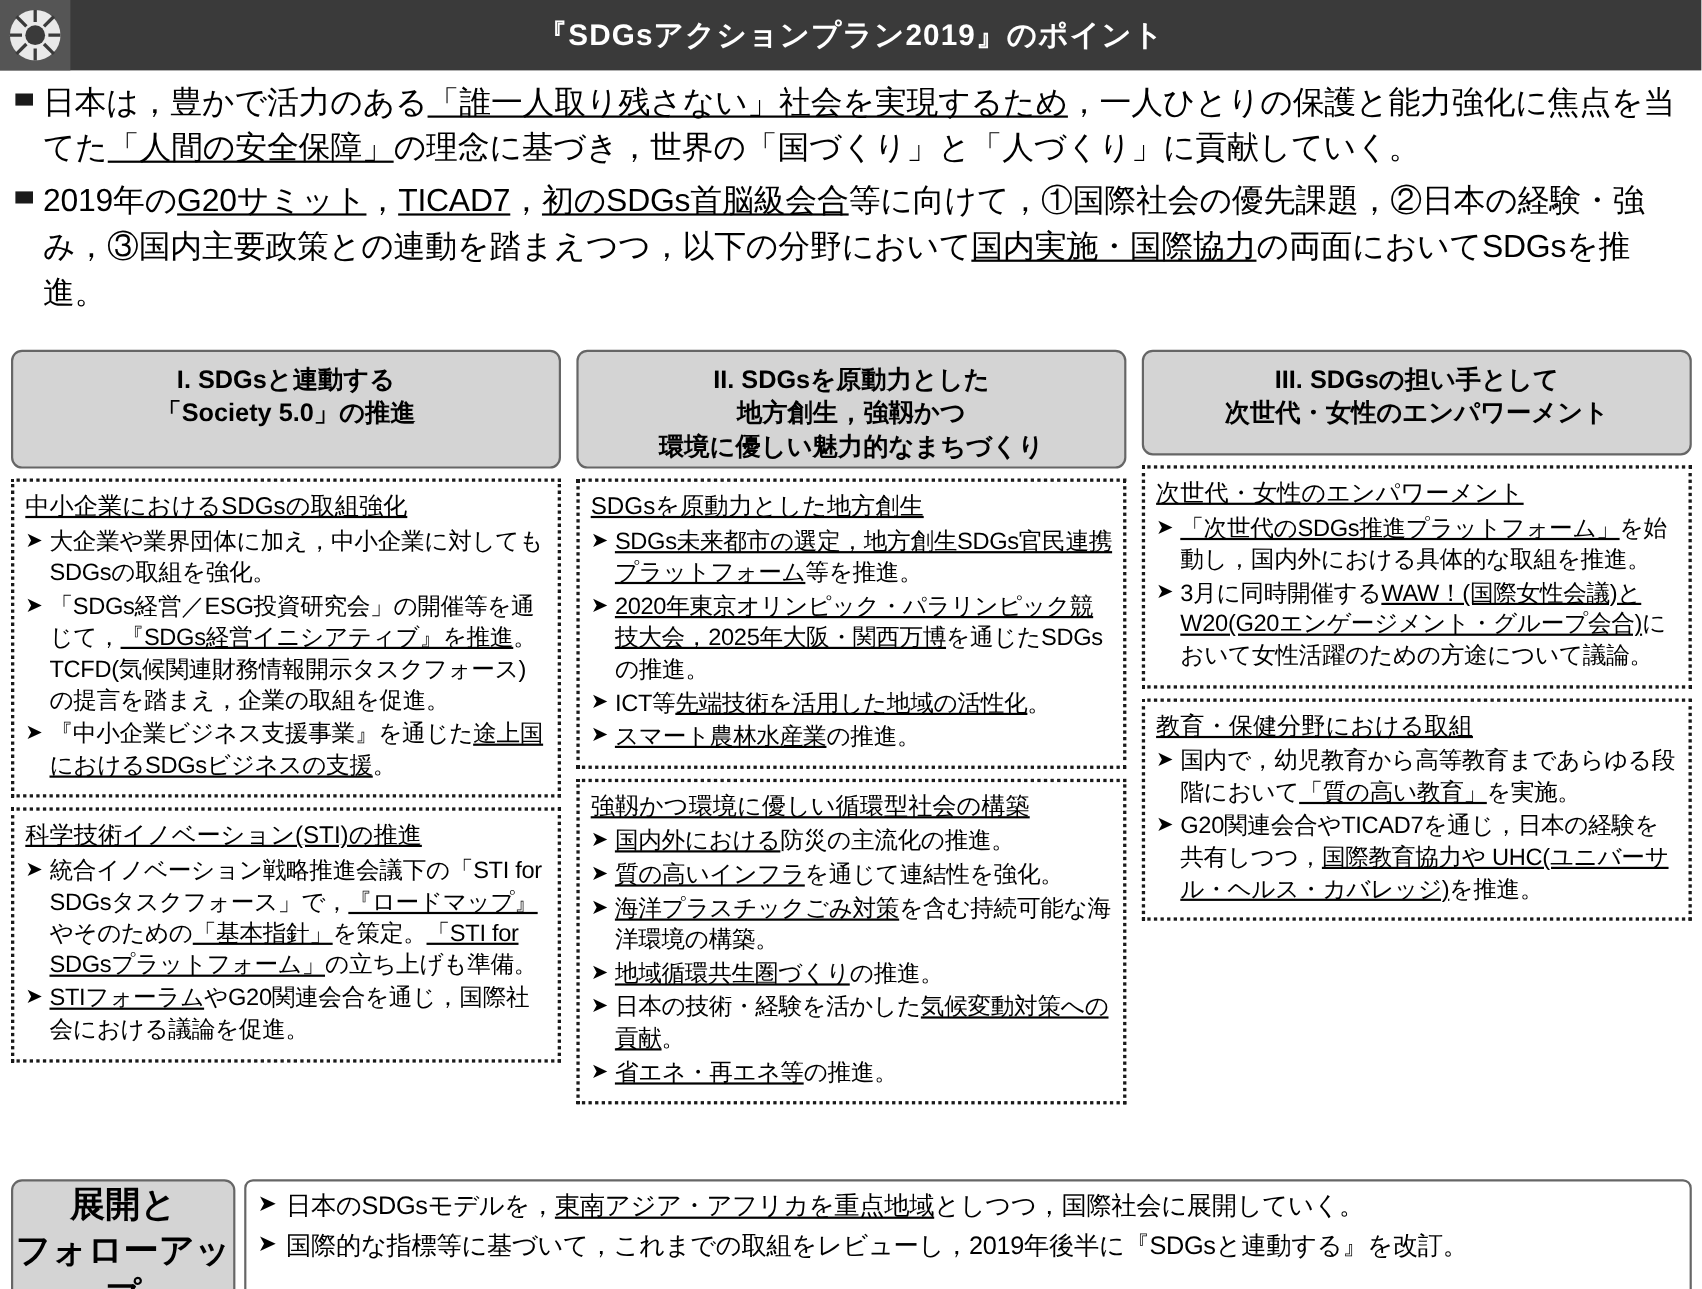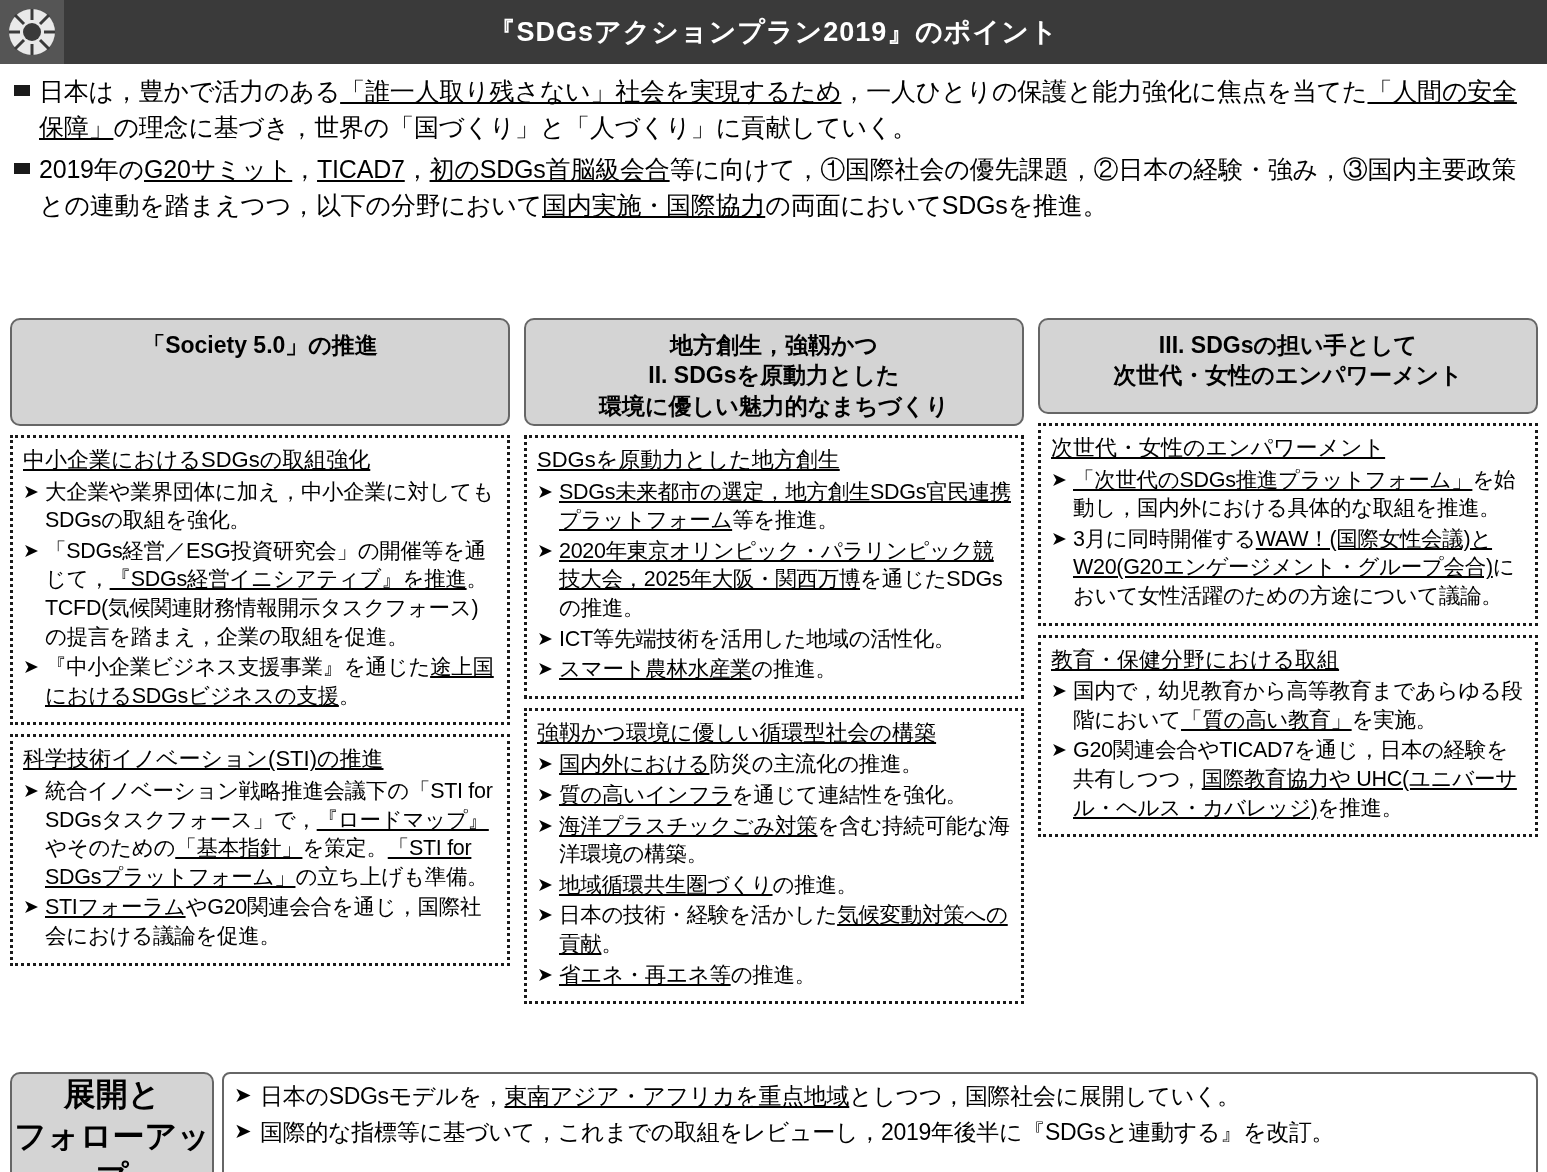--- a/index.html
+++ b/index.html
@@ -58,21 +58,21 @@
     margin-bottom: 7px;
   }
   .sq {
     flex: 0 0 16px;
     width: 11px; height: 11px;
     background: #1a1a1a;
     margin-top: 11px;
     margin-right: 9px;
   }
   .intro-text {
-    font-size: 25px;
+    font-size: 29px;
     line-height: 1.42;
     letter-spacing: -0.2px;
   }
 
   
   .pillars {
     position: absolute;
     left: 10px;
     top: 318px;
     width: 1528px;
@@ -197,20 +197,21 @@
       </div>
       <div class="intro-item">
         <div class="sq"></div>
         <div class="intro-text"><span>2019年の</span><span class="ul" style="text-decoration: underline;">G20サミット</span><span>，</span><span class="ul" style="text-decoration: underline;">TICAD7</span><span>，</span><span class="ul" style="text-decoration: underline;">初のSDGs首脳級会合</span><span>等に向けて，①国際社会の優先課題，②日本の経験・強み，③国内主要政策との連動を踏まえつつ，以下の分野において</span><span class="ul" style="text-decoration: underline;">国内実施・国際協力</span><span>の両面においてSDGsを推進。</span></div>
       </div>
     </div>
 
   <div class="pillars" id="pillars">
       <div class="col col-1">
         <div class="pillar-head">
+          <div>I. SDGsと連動する</div>
           <div>「Society 5.0」の推進</div>
         </div>
         <div class="block">
           <div class="block-title">中小企業におけるSDGsの取組強化</div>
           <div class="bullet">
             <div class="arrow">➤</div>
             <div class="btext"><span>大企業や業界団体に加え，中小企業に対してもSDGsの取組を強化。</span></div>
           </div>
           <div class="bullet">
             <div class="arrow">➤</div>
@@ -228,37 +229,37 @@
             <div class="btext"><span>統合イノベーション戦略推進会議下の「STI for SDGsタスクフォース」で，</span><span class="ul" style="text-decoration: underline;">『ロードマップ』</span><span>やそのための</span><span class="ul" style="text-decoration: underline;">「基本指針」</span><span>を策定。</span><span class="ul" style="text-decoration: underline;">「STI for SDGsプラットフォーム」</span><span>の立ち上げも準備。</span></div>
           </div>
           <div class="bullet">
             <div class="arrow">➤</div>
             <div class="btext"><span class="ul" style="text-decoration: underline;">STIフォーラム</span><span>やG20関連会合を通じ，国際社会における議論を促進。</span></div>
           </div>
         </div>
       </div>
       <div class="col col-2">
         <div class="pillar-head">
+          <div>II. SDGsを原動力とした</div>
           <div>地方創生，強靱かつ</div>
-          <div>II. SDGsを原動力とした</div>
           <div>環境に優しい魅力的なまちづくり</div>
         </div>
         <div class="block">
           <div class="block-title">SDGsを原動力とした地方創生</div>
           <div class="bullet">
             <div class="arrow">➤</div>
             <div class="btext"><span class="ul" style="text-decoration: underline;">SDGs未来都市の選定，地方創生SDGs官民連携プラットフォーム</span><span>等を推進。</span></div>
           </div>
           <div class="bullet">
             <div class="arrow">➤</div>
             <div class="btext"><span class="ul" style="text-decoration: underline;">2020年東京オリンピック・パラリンピック競技大会，2025年大阪・関西万博</span><span>を通じたSDGsの推進。</span></div>
           </div>
           <div class="bullet">
             <div class="arrow">➤</div>
-            <div class="btext"><span>ICT等</span><span class="ul" style=" margin-top: 26px;">先端技術を活用した地域の活性化</span><span>。</span></div>
+            <div class="btext"><span>ICT等</span><span class="ul" style="text-decoration: underline; margin-top: 26px;">先端技術を活用した地域の活性化</span><span>。</span></div>
           </div>
           <div class="bullet">
             <div class="arrow">➤</div>
             <div class="btext"><span class="ul" style="text-decoration: underline; margin-top: 16px;">スマート農林水産業</span><span>の推進。</span></div>
           </div>
         </div>
         <div class="block">
           <div class="block-title">強靱かつ環境に優しい循環型社会の構築</div>
           <div class="bullet">
             <div class="arrow">➤</div>

